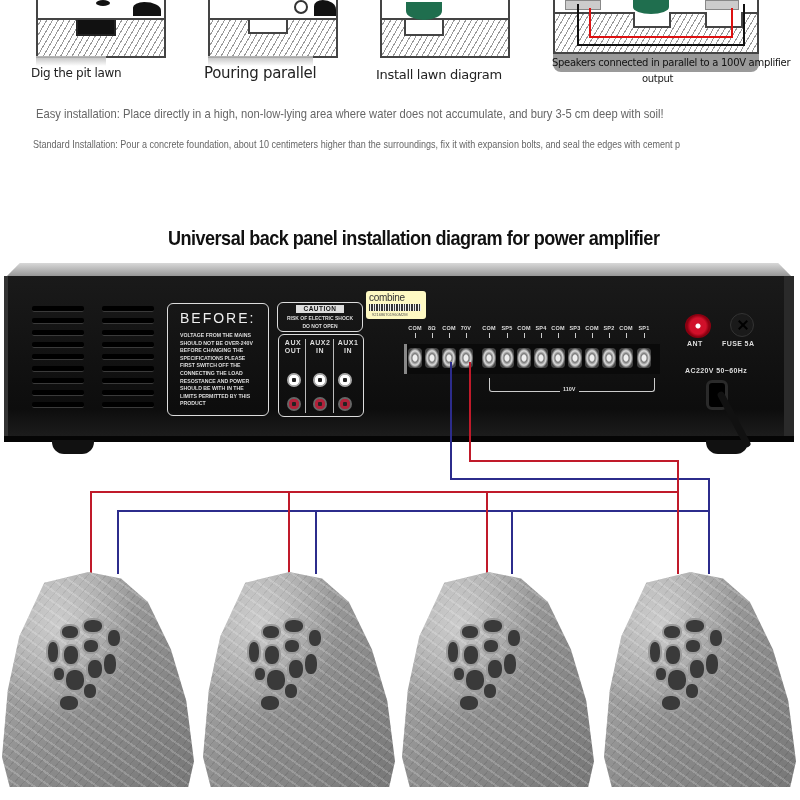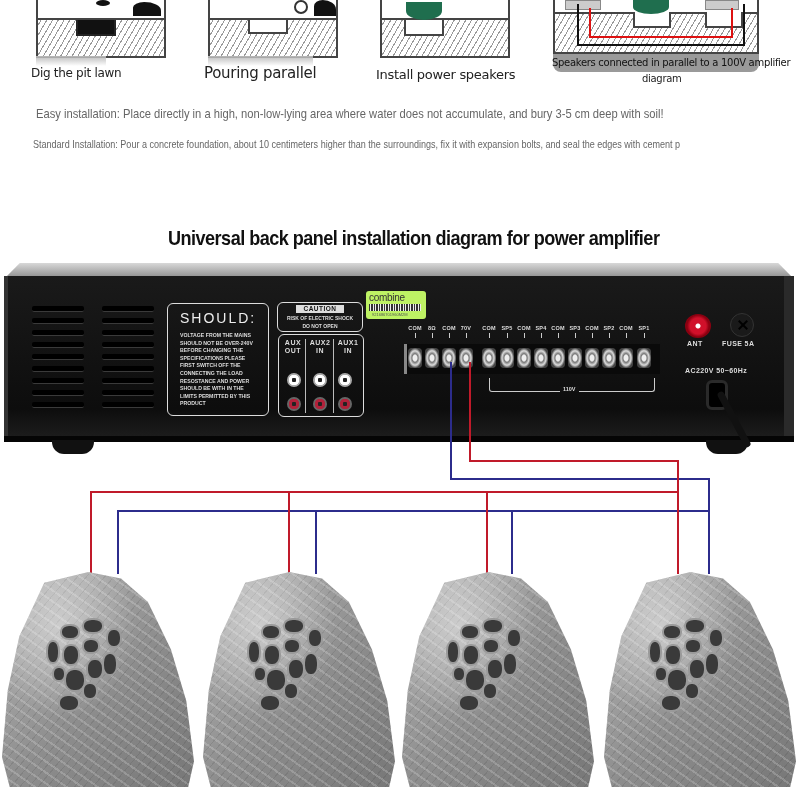--- a/index.html
+++ b/index.html
@@ -36,21 +36,21 @@
     .warn-title { position: absolute; color: #eee; font-size: 14px; letter-spacing: 2px; }
     .warn-text { position: absolute; color: #ddd; font-size: 5.2px; font-weight: bold; line-height: 7.6px; white-space: pre; }
     .caution-bar { position: absolute; background: #ddd; color: #111; font-size: 6.5px; font-weight: bold; text-align: center; letter-spacing: 0.5px; }
     .caution-text { position: absolute; color: #ddd; font-size: 5px; font-weight: bold; text-align: center; white-space: nowrap; }
     .aux-label { position: absolute; color: #ddd; font-size: 7px; font-weight: bold; text-align: center; line-height: 8px; white-space: pre; letter-spacing: 0.5px; }
     .rca { position: absolute; width: 14px; height: 14px; border-radius: 50%; }
     .rca.white { background: radial-gradient(circle, #222 0 2px, #fff 2.5px 5px, #aaa 5.5px); }
     .rca.red { background: radial-gradient(circle, #222 0 2px, #b0223a 2.5px 5px, #666 5.5px); }
     .divider-v { position: absolute; width: 1px; background: #bbb; }
 
-    .brand-sticker { position: absolute; left: 366px; top: 291px; width: 60px; height: 28px; background: #bef264; border-radius: 3px; }
+    .brand-sticker { position: absolute; left: 366px; top: 291px; width: 60px; height: 28px; background: #fef9c3; border-radius: 3px; }
     .brand-name { position: absolute; left: 3px; top: 1px; font-size: 10px; color: #333; letter-spacing: -0.3px; }
     .barcode { position: absolute; left: 3px; top: 13px; width: 52px; height: 7px; background: repeating-linear-gradient(90deg,#333 0 1px,#eee 1px 2px,#333 2px 4px,#eee 4px 5px); }
     .serial { position: absolute; left: 6px; top: 21px; font-size: 4px; color: #555; }
 
     .term-label { position: absolute; top: 325px; color: #ddd; font-size: 5.5px; font-weight: bold; width: 20px; text-align: center; letter-spacing: 0.2px; }
     .term-tick { position: absolute; top: 333px; width: 1px; height: 5px; background: #ccc; }
     .term-block { position: absolute; left: 404px; top: 344px; width: 256px; height: 30px; background: #0a0a0a; border-left: 3px solid #888; }
     .screw { position: absolute; top: 348px; width: 14px; height: 20px; border-radius: 4px; background: radial-gradient(ellipse at center, #eee 0 2px, #777 3px, #ddd 5px, #444 7px); }
     .bracket-110 { position: absolute; left: 489px; top: 378px; width: 166px; height: 14px; border: 1.5px solid #ccc; border-top: none; border-radius: 0 0 3px 3px; }
     .label-110 { position: absolute; left: 560px; top: 386px; background: #111; color: #ddd; font-size: 5.5px; font-weight: bold; padding: 0 3px; }
@@ -101,39 +101,39 @@
     <div class="abs" style="left:104px; top:0; width:22px; height:16px; background:#111; border-radius:40% 60% 0 0;"></div>
   </div>
   <div class="step-shadow" style="left:208px; top:56px; width:105px;"></div>
   <div class="step-label cond" style="left:204px; top:64px; font-size:15px;">Pouring parallel</div>
 
   <div class="step" style="left:380px; width:130px;">
     <div class="hatch"></div>
     <div class="pit" style="left:22px; top:20px; width:40px; height:16px;"></div>
     <div class="abs" style="left:24px; top:2px; width:36px; height:18px; background:#1f6e4e; border-radius:0 0 50% 50%;"></div>
   </div>
-  <div class="step-label cond" style="left:376px; top:67px; font-size:13px;">Install power speakers</div>
+  <div class="step-label cond" style="left:376px; top:67px; font-size:13px;">Install lawn diagram</div>
 
   <div class="step" style="left:553px; width:206px; height:54px;">
     <div class="hatch" style="height:40px;"></div>
     <div class="pit" style="left:78px; top:12px; width:38px; height:16px;"></div>
     <div class="pit" style="left:150px; top:12px; width:38px; height:16px;"></div>
     <div class="abs" style="left:10px; top:0; width:36px; height:10px; background:#ccc; border:1px solid #888;"></div>
     <div class="abs" style="left:78px; top:0; width:36px; height:14px; background:#1f6e4e; border-radius:0 0 50% 50%;"></div>
     <div class="abs" style="left:150px; top:0; width:34px; height:10px; background:#ccc; border:1px solid #888;"></div>
     <div class="abs" style="left:34px; top:8px; width:2px; height:28px; background:#d11;"></div>
     <div class="abs" style="left:34px; top:36px; width:142px; height:2px; background:#d11;"></div>
     <div class="abs" style="left:176px; top:8px; width:2px; height:30px; background:#d11;"></div>
     <div class="abs" style="left:22px; top:4px; width:2px; height:42px; background:#111;"></div>
     <div class="abs" style="left:22px; top:44px; width:168px; height:2px; background:#111;"></div>
     <div class="abs" style="left:188px; top:4px; width:2px; height:42px; background:#111;"></div>
   </div>
   <div class="abs" style="left:553px; top:54px; width:206px; height:18px; background:#9a9a9a; border-radius:0 0 8px 8px;"></div>
   <div class="step-label cond" style="left:552px; top:57px; font-size:10px; color:#111;">Speakers connected in parallel to a 100V amplifier</div>
-  <div class="step-label cond" style="left:642px; top:73px; font-size:10px;">diagram</div>
+  <div class="step-label cond" style="left:642px; top:73px; font-size:10px;">output</div>
 </div>
 
 <div class="info-line" style="left:36px; top:106px; font-size:13px; transform:scaleX(0.86); transform-origin:left top;">Easy installation: Place directly in a high, non-low-lying area where water does not accumulate, and bury 3-5 cm deep with soil!</div>
 <div class="info-line" style="left:33px; top:138px; font-size:10.5px; transform:scaleX(0.86); transform-origin:left top;">Standard Installation: Pour a concrete foundation, about 10 centimeters higher than the surroundings, fix it with expansion bolts, and seal the edges with cement p</div>
 
 <div class="title-main">Universal back panel installation diagram for power amplifier</div>
 
 <div>
   <div class="amp-top"></div>
   <div class="amp"></div>
@@ -156,21 +156,21 @@
     <div class="vent" style="left:102px; top:330px; width:52px;"></div>
     <div class="vent" style="left:102px; top:342px; width:52px;"></div>
     <div class="vent" style="left:102px; top:354px; width:52px;"></div>
     <div class="vent" style="left:102px; top:366px; width:52px;"></div>
     <div class="vent" style="left:102px; top:378px; width:52px;"></div>
     <div class="vent" style="left:102px; top:390px; width:52px;"></div>
     <div class="vent" style="left:102px; top:402px; width:52px;"></div>
   </div>
 
   <div class="panel-box" style="left:167px; top:303px; width:102px; height:113px;">
-    <div class="warn-title" style="left:12px; top:6px;">SHOULD:</div>
+    <div class="warn-title" style="left:12px; top:6px;">BEFORE:</div>
     <div class="warn-text" style="left:12px; top:28px;">VOLTAGE FROM THE MAINS
 SHOULD NOT BE OVER-240V
 BEFORE CHANGING THE
 SPECIFICATIONS PLEASE
 FIRST SWITCH OFF THE
 CONNECTING THE LOAD
 RESOSTANCE AND POWER
 SHOULD BE WITH IN THE
 LIMITS PERMITTED BY THIS
 PRODUCT</div>

